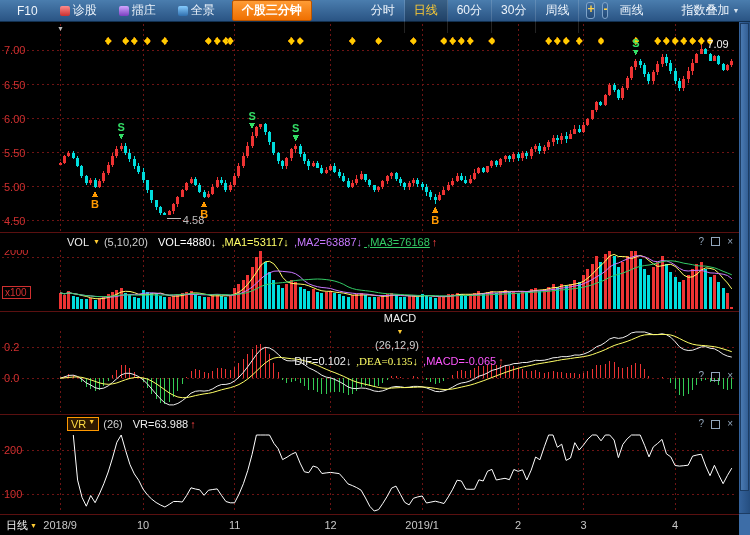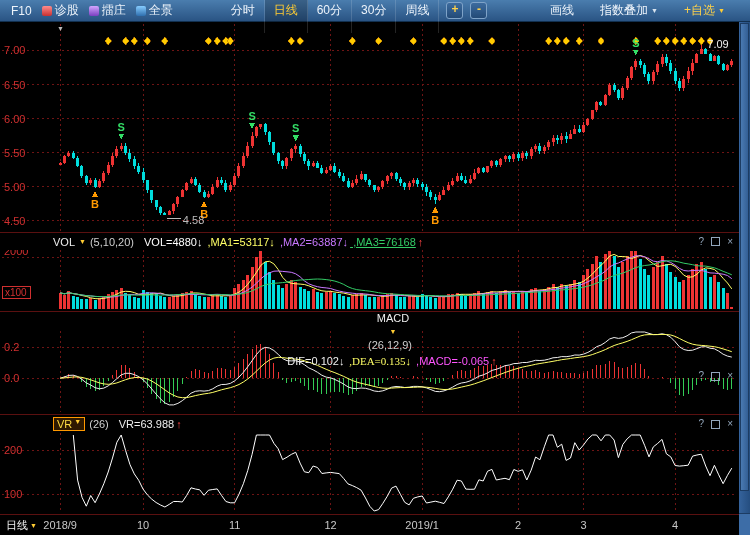--- a/index.html
+++ b/index.html
@@ -2,21 +2,21 @@
 <html><head>
 <meta charset="utf-8">
 <style>
   html,body{margin:0;padding:0;background:#000;}
   .app{position:relative;width:750px;height:535px;background:#000;overflow:hidden;
        font-family:"Liberation Sans","DejaVu Sans",sans-serif;-webkit-font-smoothing:antialiased;}
   
   .toolbar{position:absolute;top:0;left:0;width:750px;height:22px;box-sizing:border-box;
            background:linear-gradient(#4a7dae,#2a5484);border-bottom:1px solid #12304f;
            display:flex;align-items:center;font-size:12px;color:#eef4fb;padding:0 6px;white-space:nowrap;}
-  .tb-item{margin:0 5px;display:flex;align-items:center;gap:3px;cursor:default;}
+  .tb-item{margin:0 11px;display:flex;align-items:center;gap:3px;cursor:default;}
   .mini-icon{width:10px;height:10px;border-radius:2px;display:inline-block;}
   .icon-red{background:linear-gradient(#ff8c8c,#c83030);}
   .icon-purple{background:linear-gradient(#d2a6ff,#7a3fc0;);background:linear-gradient(#d2a6ff,#7a3fc0);}
   .icon-blue{background:linear-gradient(#86ccff,#2f6fae);}
   .btn-orange{background:linear-gradient(#ff9c35,#ef6f00);border:1px solid #b85400;border-radius:2px;
               padding:1px 9px;color:#fff;font-weight:bold;margin:0 6px;}
   .period-group{margin-left:44px;display:flex;align-items:center;}
   .period{padding:14px 9px;border-right:1px solid rgba(255,255,255,.14);cursor:default;}
   .period.active{color:#ffcc33;background:rgba(0,0,0,.22);}
   .zoom-btn{width:15px;height:15px;margin-left:7px;background:linear-gradient(#3c6b9e,#234a77);
@@ -25,21 +25,21 @@
   .tb-right{margin-left:auto;display:flex;align-items:center;gap:16px;padding-right:14px;}
   .gold{color:#ffd24a;}
   .dd-gold{color:#ffcc33;font-size:7px;}
   .dd-white{color:#d8e4f0;font-size:7px;}
   
   #csvg{position:absolute;top:22px;left:0;}
   .main-dd{position:absolute;top:25px;left:57px;font-size:7px;color:#bbb;}
   
   .panel-header{position:absolute;left:0;width:739px;box-sizing:border-box;background:#000;
                 border-top:1px solid #5a1010;display:flex;align-items:center;gap:4px;
-                padding:0 6px 0 53px;font-size:11px;color:#ddd;}
+                padding:0 6px 0 67px;font-size:11px;color:#ddd;}
   #vol-header{top:232px;height:18px;}
   #macd-header{top:311px;height:20px;flex-direction:column;}
   #vr-header{top:414px;height:19px;}
   .ph-title{color:#eee;}
   .ph-params{color:#cfcfcf;margin-right:6px;}
   .readout span{margin-right:2px;}
   .vr-box{border:1px solid #ff9900;background:rgba(255,140,0,.18);padding:0 3px;display:flex;
           align-items:flex-start;gap:2px;color:#ffdd44;}
   .win-btns{margin-left:auto;display:flex;align-items:center;gap:7px;color:#93a7bd;font-size:10px;}
   .wb{cursor:default;line-height:1;}
@@ -68,20 +68,21 @@
       <span>诊股</span>
     </span>
     <span class="tb-item">
       <span class="mini-icon icon-purple"></span>
       <span>擂庄</span>
     </span>
     <span class="tb-item">
       <span class="mini-icon icon-blue"></span>
       <span>全景</span>
     </span>
+    <span class="btn-orange">个股三分钟</span>
 
     <span class="period-group">
       <span class="period">分时</span>
       <span class="period active">日线</span>
       <span class="period">60分</span>
       <span class="period">30分</span>
       <span class="period">周线</span>
     </span>
     <span class="zoom-btn">+</span>
     <span class="zoom-btn">-</span>

